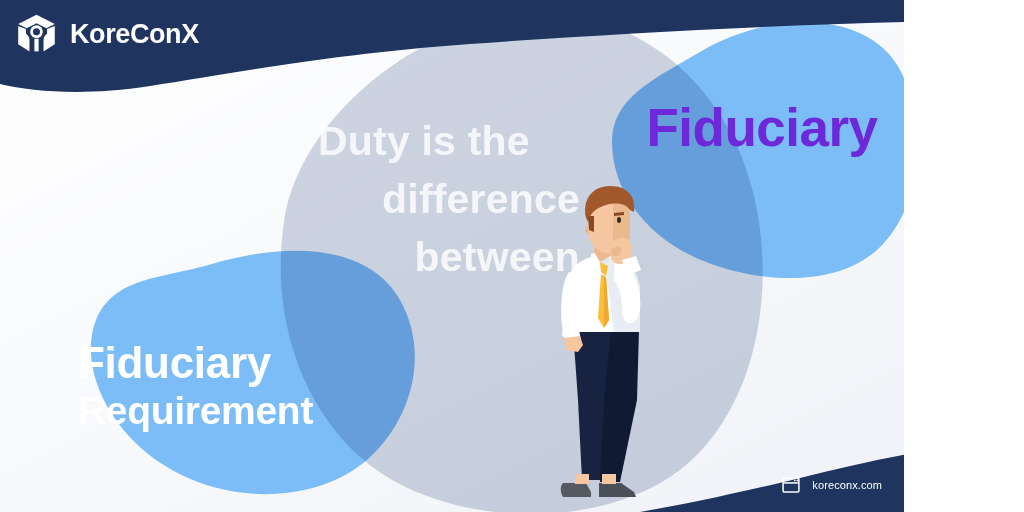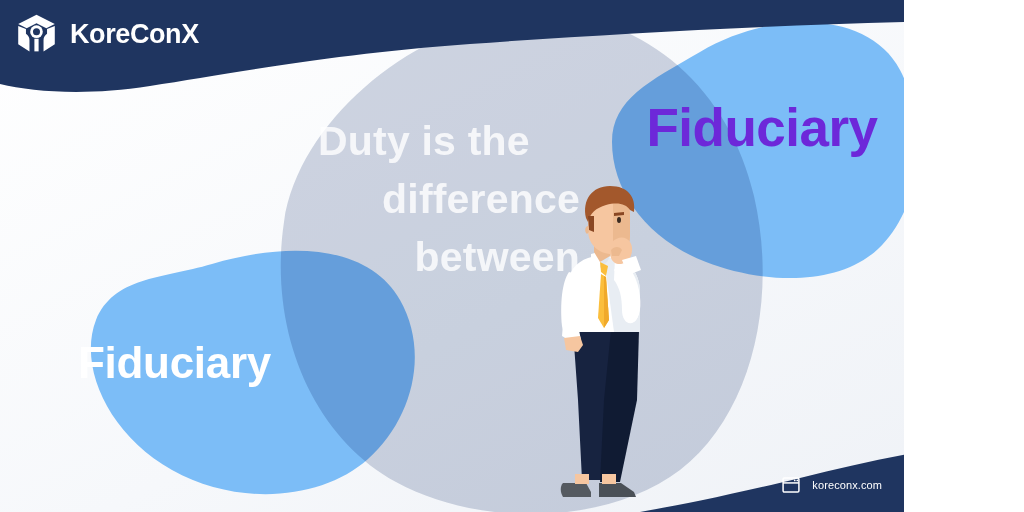--- a/index.html
+++ b/index.html
@@ -190,20 +190,21 @@
     <span class="hl-line l2">difference</span>
     <span class="hl-line l3">between</span>
   </div>
 
   <div id="label-right">
     <span class="ll-line">Fiduciary</span>
   </div>
 
   <div id="label-left">
     <span class="ll-line1">Fiduciary</span>
+    <span class="ll-line2">Requirement</span>
   </div>
 
   <svg id="character" class="layer svg-layer" viewBox="0 0 1024 512" width="1024" height="512">
 
     <path fill="#172340" d="M573 330 L612 330 L612 400 L604 480 L582 480 L578 400 Z"></path>
 
     <path fill="#101b33" d="M611 330 L639 330 L637 400 L620 482 L600 482 L604 400 Z"></path>
 
     <path fill="#555a60" d="M563 483 L586 483 L591 492 L591 497 L563 497 C 560 492, 560 486, 563 483 Z"></path>
     <path fill="#4a5057" d="M599 483 L621 483 L634 492 L636 497 L599 497 Z"></path>

